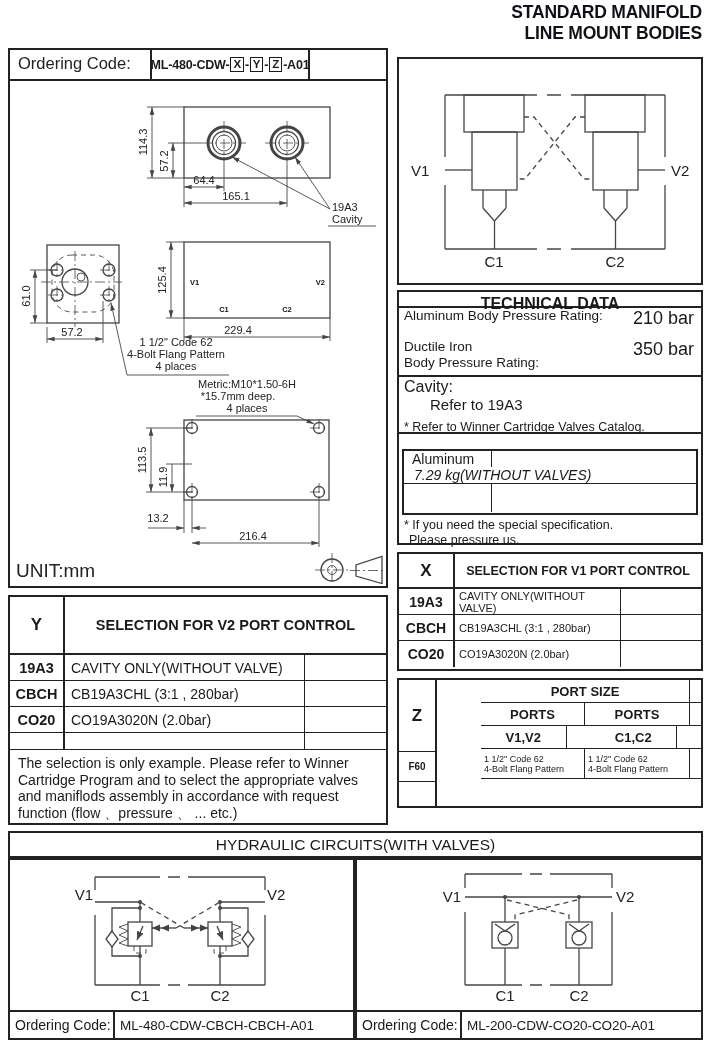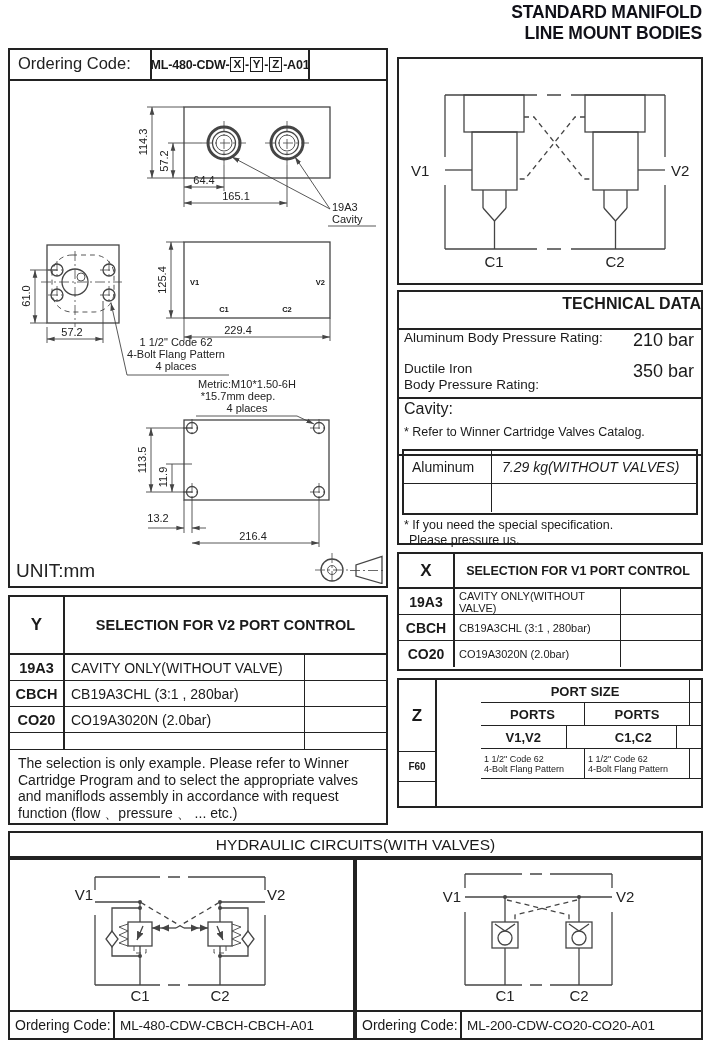--- a/index.html
+++ b/index.html
@@ -21,30 +21,30 @@
   svg .dsh{stroke-dasharray:5 4;}
   svg .dot{fill:#454545;stroke:none;}
   svg .fillg{fill:#454545;stroke:none;}
   svg text{stroke:none;fill:#222;font-family:"Liberation Sans",sans-serif;}
   svg .dimt{font-size:11px;}
   svg .portt{font-weight:bold;font-size:7.5px;fill:#111;}
   svg .bigport{font-size:15px;fill:#222;}
   marker path{fill:#454545;stroke:none;}
   .unit-label{position:absolute;left:6px;bottom:4px;font-size:19px;color:#222;}
   
-  .tech-title{height:38px;border-bottom:2px solid #222;text-align:right;font-weight:bold;font-size:16px;padding-top:3px;box-sizing:border-box;}
+  .tech-title{height:16px;border-bottom:2px solid #222;text-align:center;font-weight:bold;font-size:16px;padding-top:3px;box-sizing:border-box;}
   .trow{display:flex;align-items:flex-start;padding:0 5px;box-sizing:border-box;}
   .trow .lab{font-size:13.5px;line-height:16px;}
   .trow .val{margin-left:auto;font-size:18px;padding-right:2px;white-space:nowrap;}
   .cavity-blk{border-bottom:2px solid #222;padding:1px 5px;box-sizing:border-box;}
   .cavity-blk .c1{font-size:16px;}
   .cavity-blk .c2{font-size:15px;margin-left:26px;}
   .cavity-blk .c3{font-size:12.5px;margin-top:7px;}
   .wtable{position:absolute;left:3px;right:3px;top:157px;height:66px;border:2px solid #222;box-sizing:border-box;}
-  .wtable .wrow{display:flex;height:32px;border-bottom:1.5px solid #222;}
+  .wtable .wrow{display:flex;height:32px;border-bottom:1.5px solid #222;flex-direction:column;}
   .wtable .wrow2{display:flex;height:28px;}
   .wtable .wc1{width:88px;border-right:1.5px solid #222;font-size:14px;display:flex;align-items:center;padding-left:8px;box-sizing:border-box;}
   .wtable .wc2{flex:1;font-size:14px;display:flex;align-items:center;padding-left:10px;box-sizing:border-box;font-style:italic;}
   .tech-foot{position:absolute;left:5px;top:226px;font-size:12.5px;line-height:14.5px;}
   
   .sel-header{display:flex;border-bottom:2px solid #222;box-sizing:border-box;}
   .sel-code-h{border-right:2px solid #222;display:flex;align-items:center;justify-content:center;font-weight:bold;box-sizing:border-box;}
   .sel-title{flex:1;display:flex;align-items:center;justify-content:center;font-weight:bold;box-sizing:border-box;}
   .sel-row{display:flex;border-bottom:1.5px solid #222;box-sizing:border-box;}
   .sel-row:last-of-type{border-bottom:none;}
@@ -271,20 +271,21 @@
     </div>
     <div class="trow" style="height:38px;border-bottom:2px solid #222;">
       <div class="lab">
         <div>Ductile Iron</div>
         <div>Body Pressure Rating:</div>
       </div>
       <div class="val">350 bar</div>
     </div>
     <div class="cavity-blk" style="height:57px;">
       <div class="c1">Cavity:</div>
+      <div class="c2">Refer to 19A3</div>
       <div class="c3">* Refer to Winner Cartridge Valves Catalog.</div>
     </div>
     <div class="wtable">
       <div class="wrow">
         <div class="wc1">Aluminum</div>
         <div class="wc2">7.29  kg(WITHOUT VALVES)</div>
       </div>
       <div class="wrow2">
         <div class="wc1"></div>
         <div class="wc2"></div>

